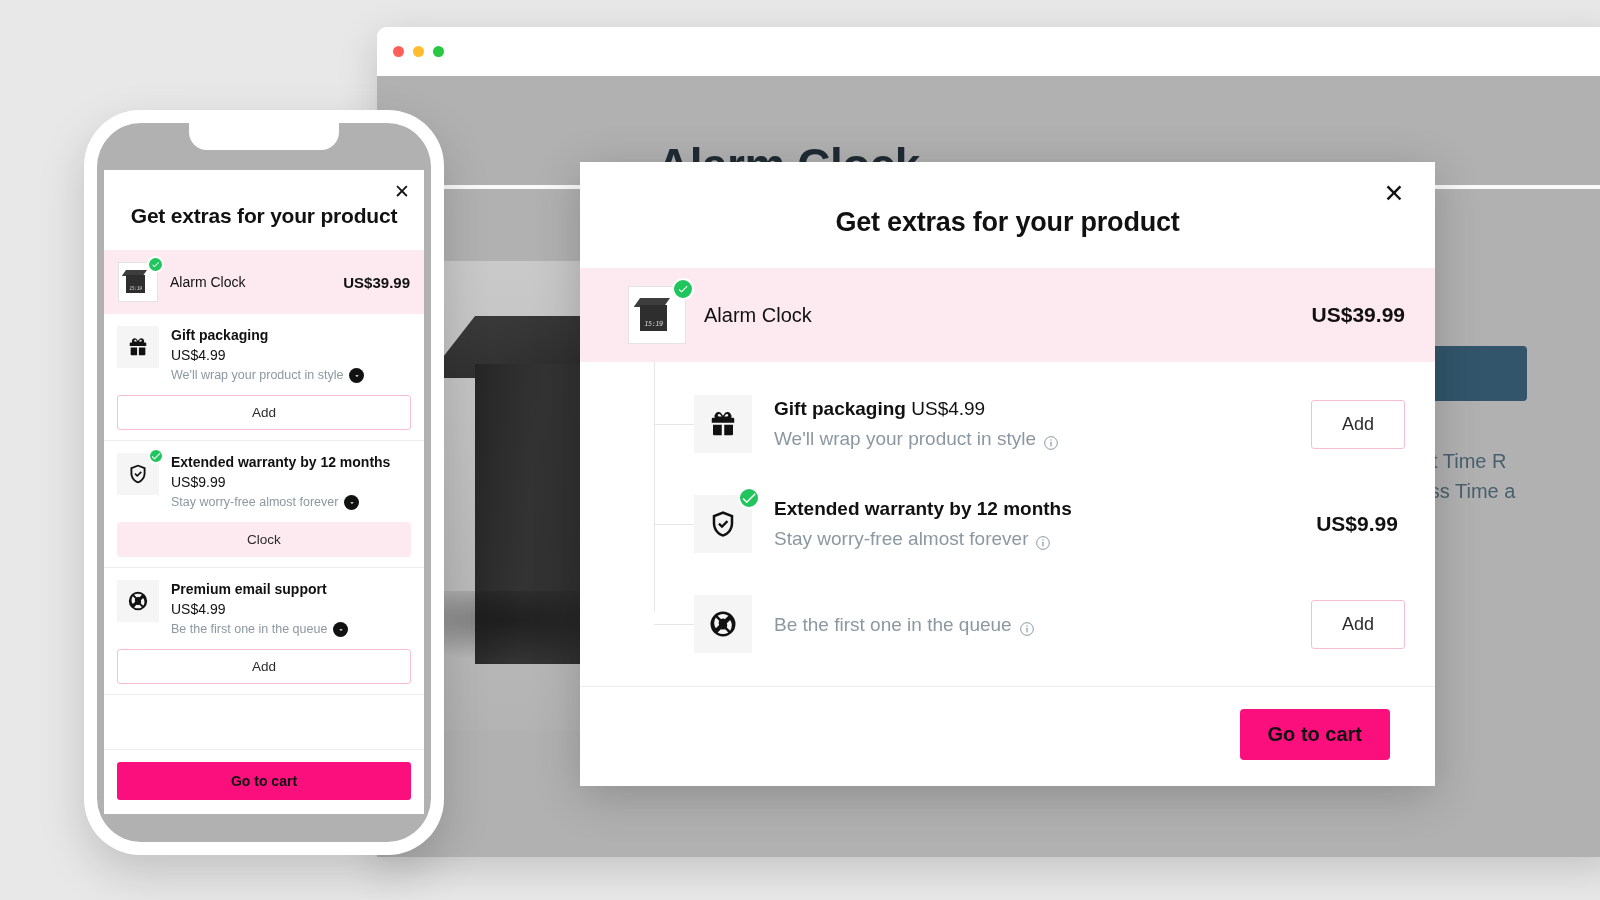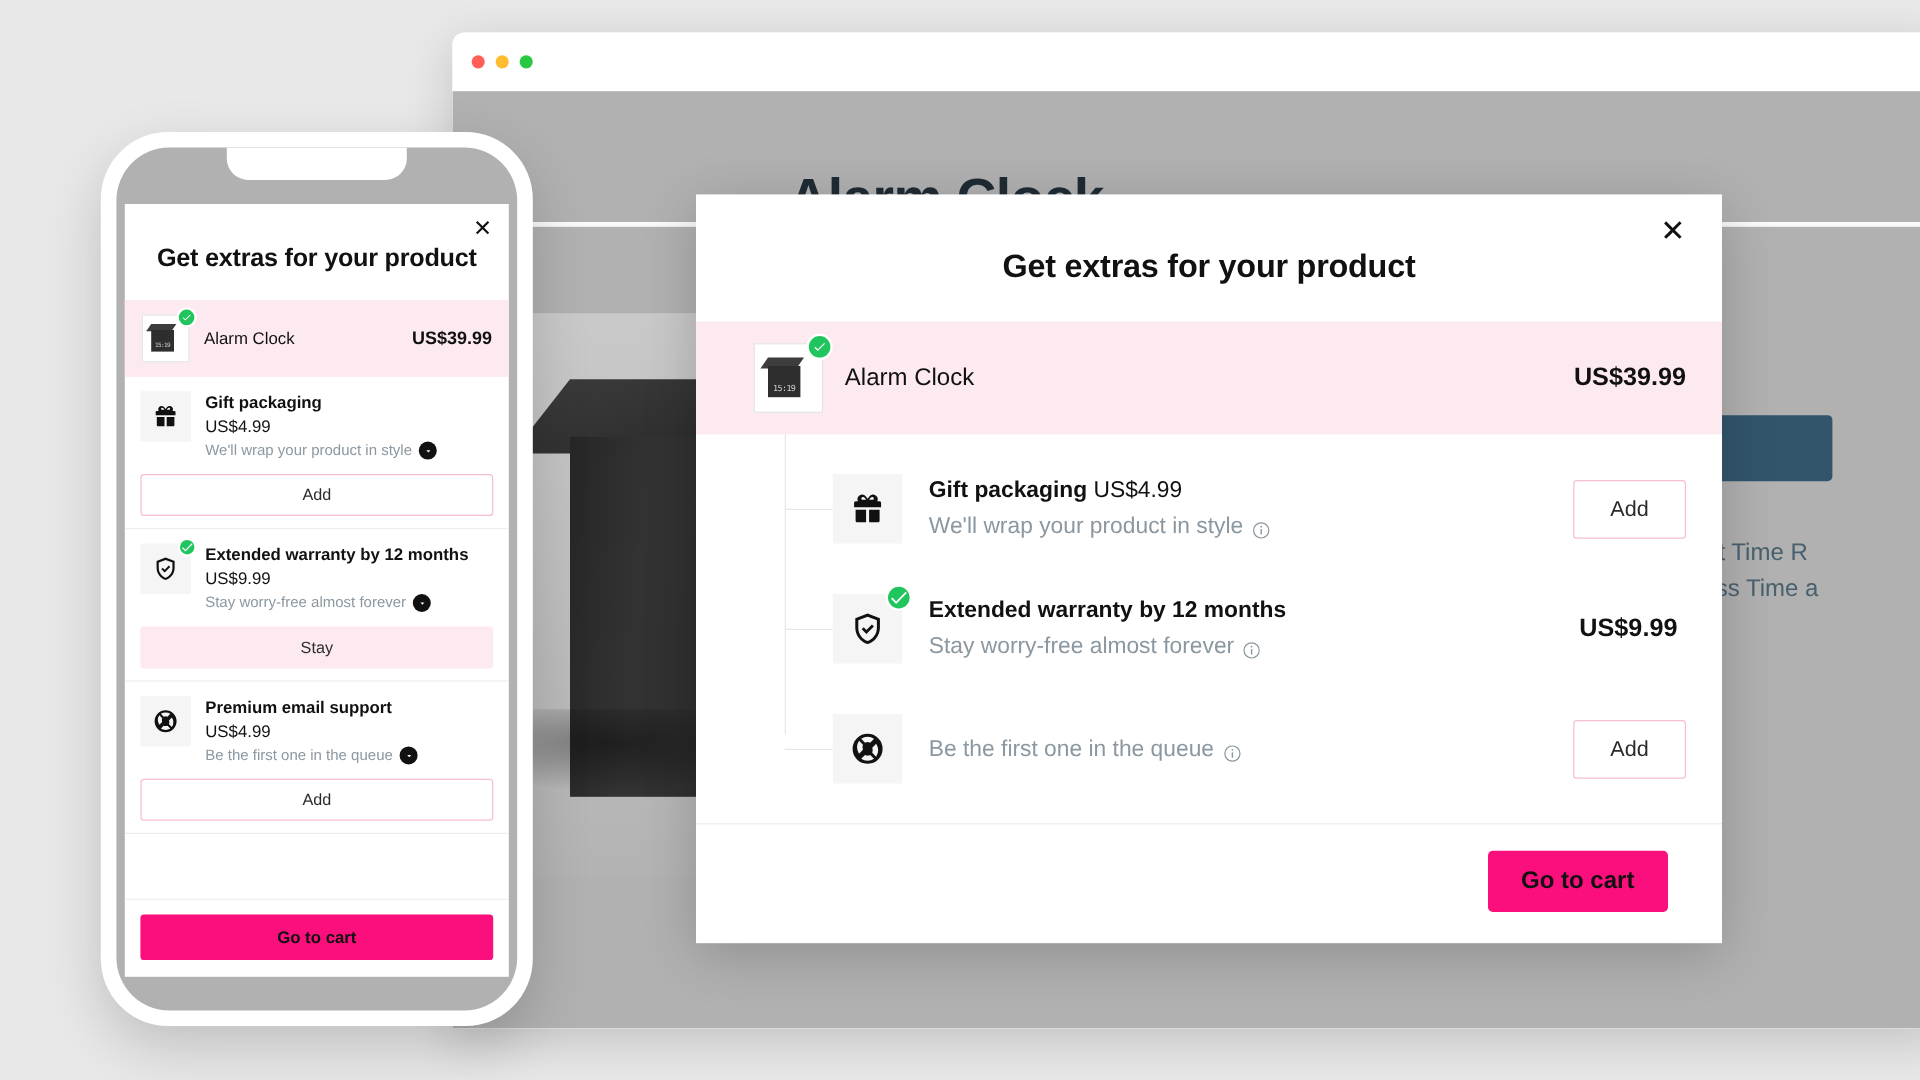--- a/index.html
+++ b/index.html
@@ -107,21 +107,21 @@
   .thumb-cube {
     position: relative; width: 34px; height: 34px;
   }
   .thumb-cube .tc-top {
     position: absolute; left: 0; top: 0; width: 30px; height: 9px;
     background: #3d3d3d; transform: skewX(-35deg); transform-origin: left top;
   }
   .thumb-cube .tc-front {
     position: absolute; left: 0; top: 7px; width: 27px; height: 26px;
     background: #2e2e2e;
-    display: flex; align-items: flex-end; justify-content: center;
+    display: flex; align-items: flex-end; justify-content: center; font-style: italic;
   }
   .thumb-cube .tc-time {
     font-family: "DejaVu Sans Mono", monospace;
     font-size: 7px; color: #cfcfcf; padding-bottom: 3px; letter-spacing: -0.5px;
   }
   .check-badge {
     position: absolute; right: -8px; top: -8px;
     width: 22px; height: 22px; border-radius: 50%;
     background: #21c55d; border: 2px solid #fff;
     display: flex; align-items: center; justify-content: center;
@@ -494,21 +494,21 @@
                 <div class="pm-desc">
                   <span>Stay worry-free almost forever</span>
                   <span class="chev">
                     <svg viewBox="0 0 24 24">
                         <path d="M7 9.5 12 15l5-5.5z"></path>
                       </svg>
                   </span>
                 </div>
               </div>
             </div>
-            <button class="pm-btn added">Stay</button>
+            <button class="pm-btn added">Clock</button>
           </div>
 
           <div class="pm-item">
             <div class="pm-item-top">
               <div class="pm-icon">
                 <svg viewBox="0 0 24 24">
                     <path d="M12 2a10 10 0 1 0 0 20 10 10 0 0 0 0-20zm0 2a8 8 0 0 1 4.3 1.3l-2.6 2.6a4.3 4.3 0 0 0-3.4 0L7.7 5.3A8 8 0 0 1 12 4zM6.3 6.7l2.6 2.6a4.3 4.3 0 0 0 0 3.4l-2.6 2.6A8 8 0 0 1 6.3 6.7zM12 20a8 8 0 0 1-4.3-1.3l2.6-2.6a4.3 4.3 0 0 0 3.4 0l2.6 2.6A8 8 0 0 1 12 20zm5.7-2.7-2.6-2.6a4.3 4.3 0 0 0 0-3.4l2.6-2.6a8 8 0 0 1 0 8.6zM12 9.6a2.4 2.4 0 1 0 0 4.8 2.4 2.4 0 0 0 0-4.8z"></path>
                   </svg>
               </div>
               <div class="pm-body">

